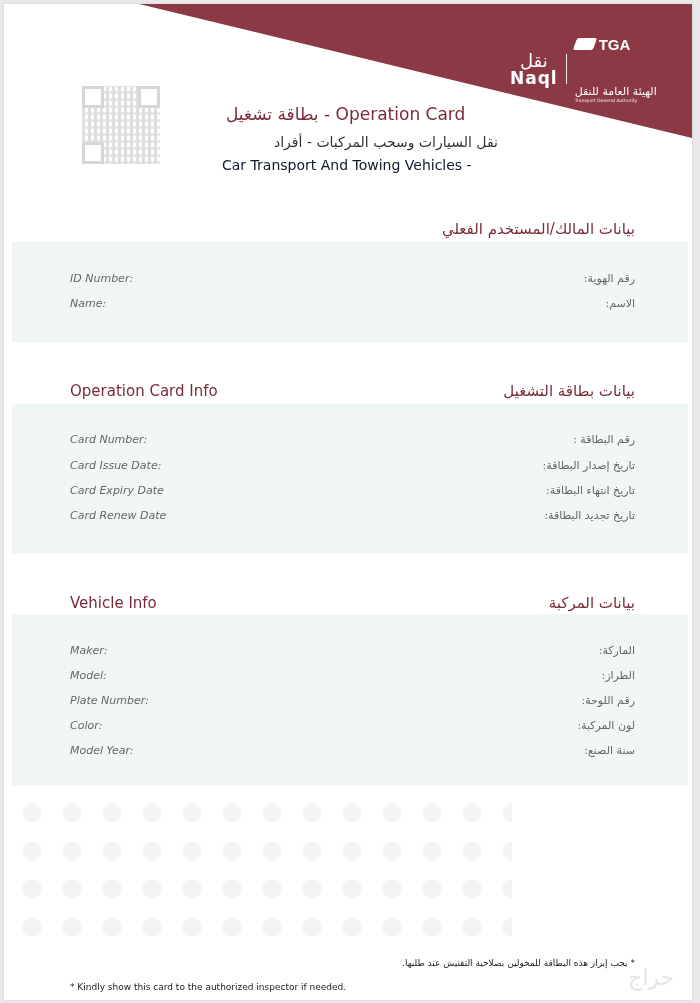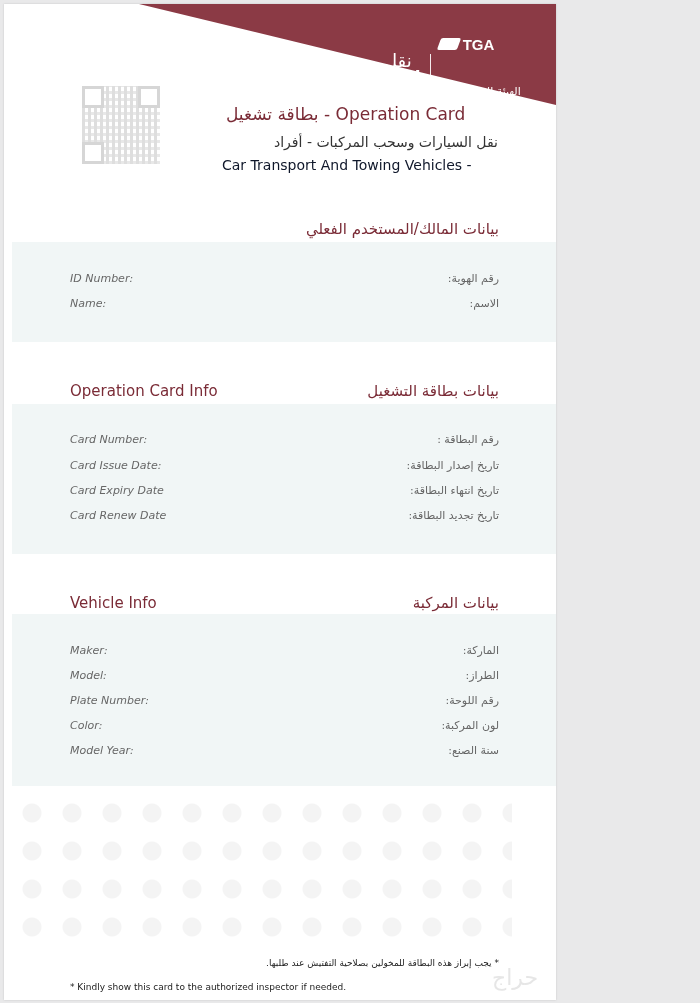--- a/index.html
+++ b/index.html
@@ -1,21 +1,21 @@
 <!DOCTYPE html>
 <html><head>
 <meta charset="utf-8">
 <style>
   html, body { margin:0; padding:0; }
   body {
     width:700px; height:1003px; background:#e9e9ea; position:relative; overflow:hidden;
     font-family:"DejaVu Sans", sans-serif;
   }
   .page {
-    position:absolute; left:4px; top:4px; width:552px; height:996px;
+    position:absolute; left:4px; top:4px; width:688px; height:996px;
     background:#ffffff; overflow:hidden;
     box-shadow:0 0 2px rgba(0,0,0,0.15);
   }
   .banner {
     position:absolute; left:0; top:0; width:692px; height:145px;
   }
   .logo-area {
     position:absolute; top:40px; right:12px; width:170px; height:50px;
     display:flex; align-items:center; gap:8px; color:#fff;
   }

